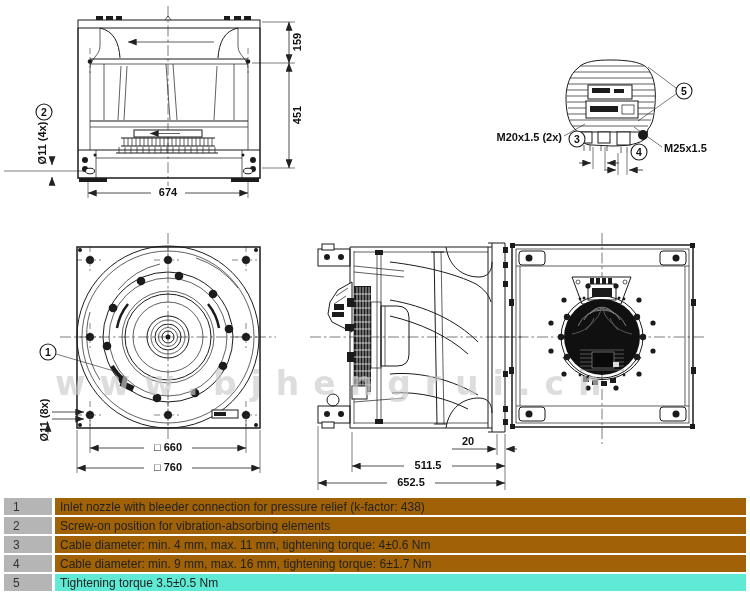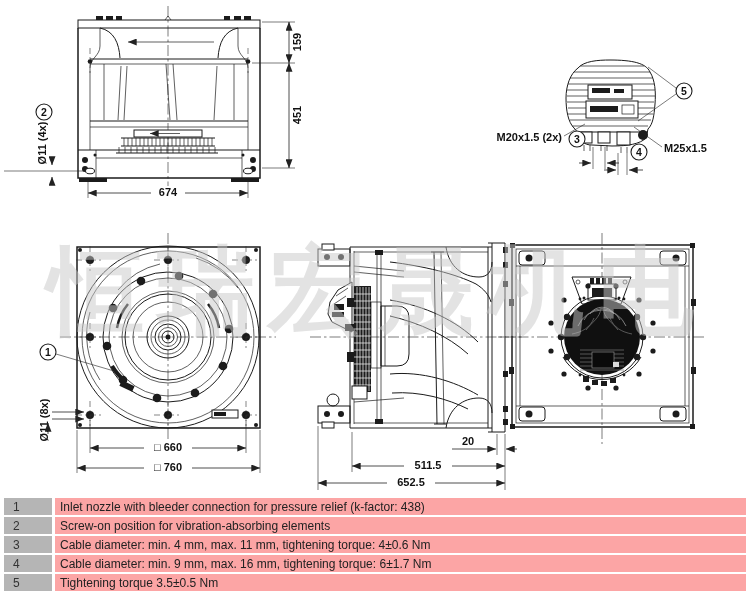--- a/index.html
+++ b/index.html
@@ -11,23 +11,23 @@
        font:bold 96px "DejaVu Sans",sans-serif;color:#c8c8c8;opacity:.5;
        letter-spacing:14px;white-space:nowrap;}
   .wm2{position:absolute;left:55px;top:364px;z-index:3;pointer-events:none;
        font:bold 33px "DejaVu Sans",sans-serif;color:#cccccc;opacity:.65;
        letter-spacing:14px;white-space:nowrap;}
   
   .notes{position:absolute;left:4px;right:4px;top:498px;z-index:4;}
   .note-row{display:flex;height:17px;margin-bottom:2px;}
   .note-num{width:48px;background:#b5b5b5;color:#333;font-size:12px;
             display:flex;align-items:center;padding-left:9px;box-sizing:border-box;}
-  .note-text{flex:1;background:#fca5a5;color:#222;font-size:12px;margin-left:3px;
+  .note-text{flex:1;background:#a16207;color:#222;font-size:12px;margin-left:3px;
              display:flex;align-items:center;padding-left:5px;}
-  .note-row.last .note-text{background:#fca5a5;}
+  .note-row.last .note-text{background:#5eead4;}
   
   .s1{stroke:#1b1b1b;stroke-width:1;fill:none;}
   .s2{stroke:#1b1b1b;stroke-width:1.5;fill:none;}
   .s07{stroke:#1b1b1b;stroke-width:.7;fill:none;}
   .dk{fill:#1b1b1b;stroke:none;}
   .wh{fill:#fff;stroke:#1b1b1b;stroke-width:1;}
   .whn{fill:#fff;stroke:none;}
   .cl{stroke:#444;stroke-width:.7;fill:none;stroke-dasharray:11 3 2.5 3;}
   .dsh{stroke:#333;stroke-width:.6;fill:none;stroke-dasharray:6 3 2 3;}
   .ext{stroke:#222;stroke-width:.6;fill:none;}
@@ -429,21 +429,21 @@
         <circle class="dk" cx="616" cy="286" r="2.6"></circle>
       <circle class="dk" cx="639" cy="300" r="2.6"></circle>
         <circle class="dk" cx="653" cy="323" r="2.6"></circle>
       <circle class="dk" cx="624" cy="375" r="1.4"></circle>
         <circle class="dk" cx="580" cy="375" r="1.4"></circle>
       <circle class="dk" cx="580" cy="299" r="1.4"></circle>
         <circle class="dk" cx="624" cy="299" r="1.4"></circle>
     </g>
   </svg>
 
-  <div class="wm1">恒瑞宏晟机电</div>
+  <div class="wm2">www.bjhengrui.cn</div>
 
   <div class="notes">
     <div class="note-row">
       <div class="note-num">1</div>
       <div class="note-text">Inlet nozzle with bleeder connection for pressure relief (k-factor: 438)</div>
     </div>
     <div class="note-row">
       <div class="note-num">2</div>
       <div class="note-text">Screw-on position for vibration-absorbing elements</div>
     </div>

